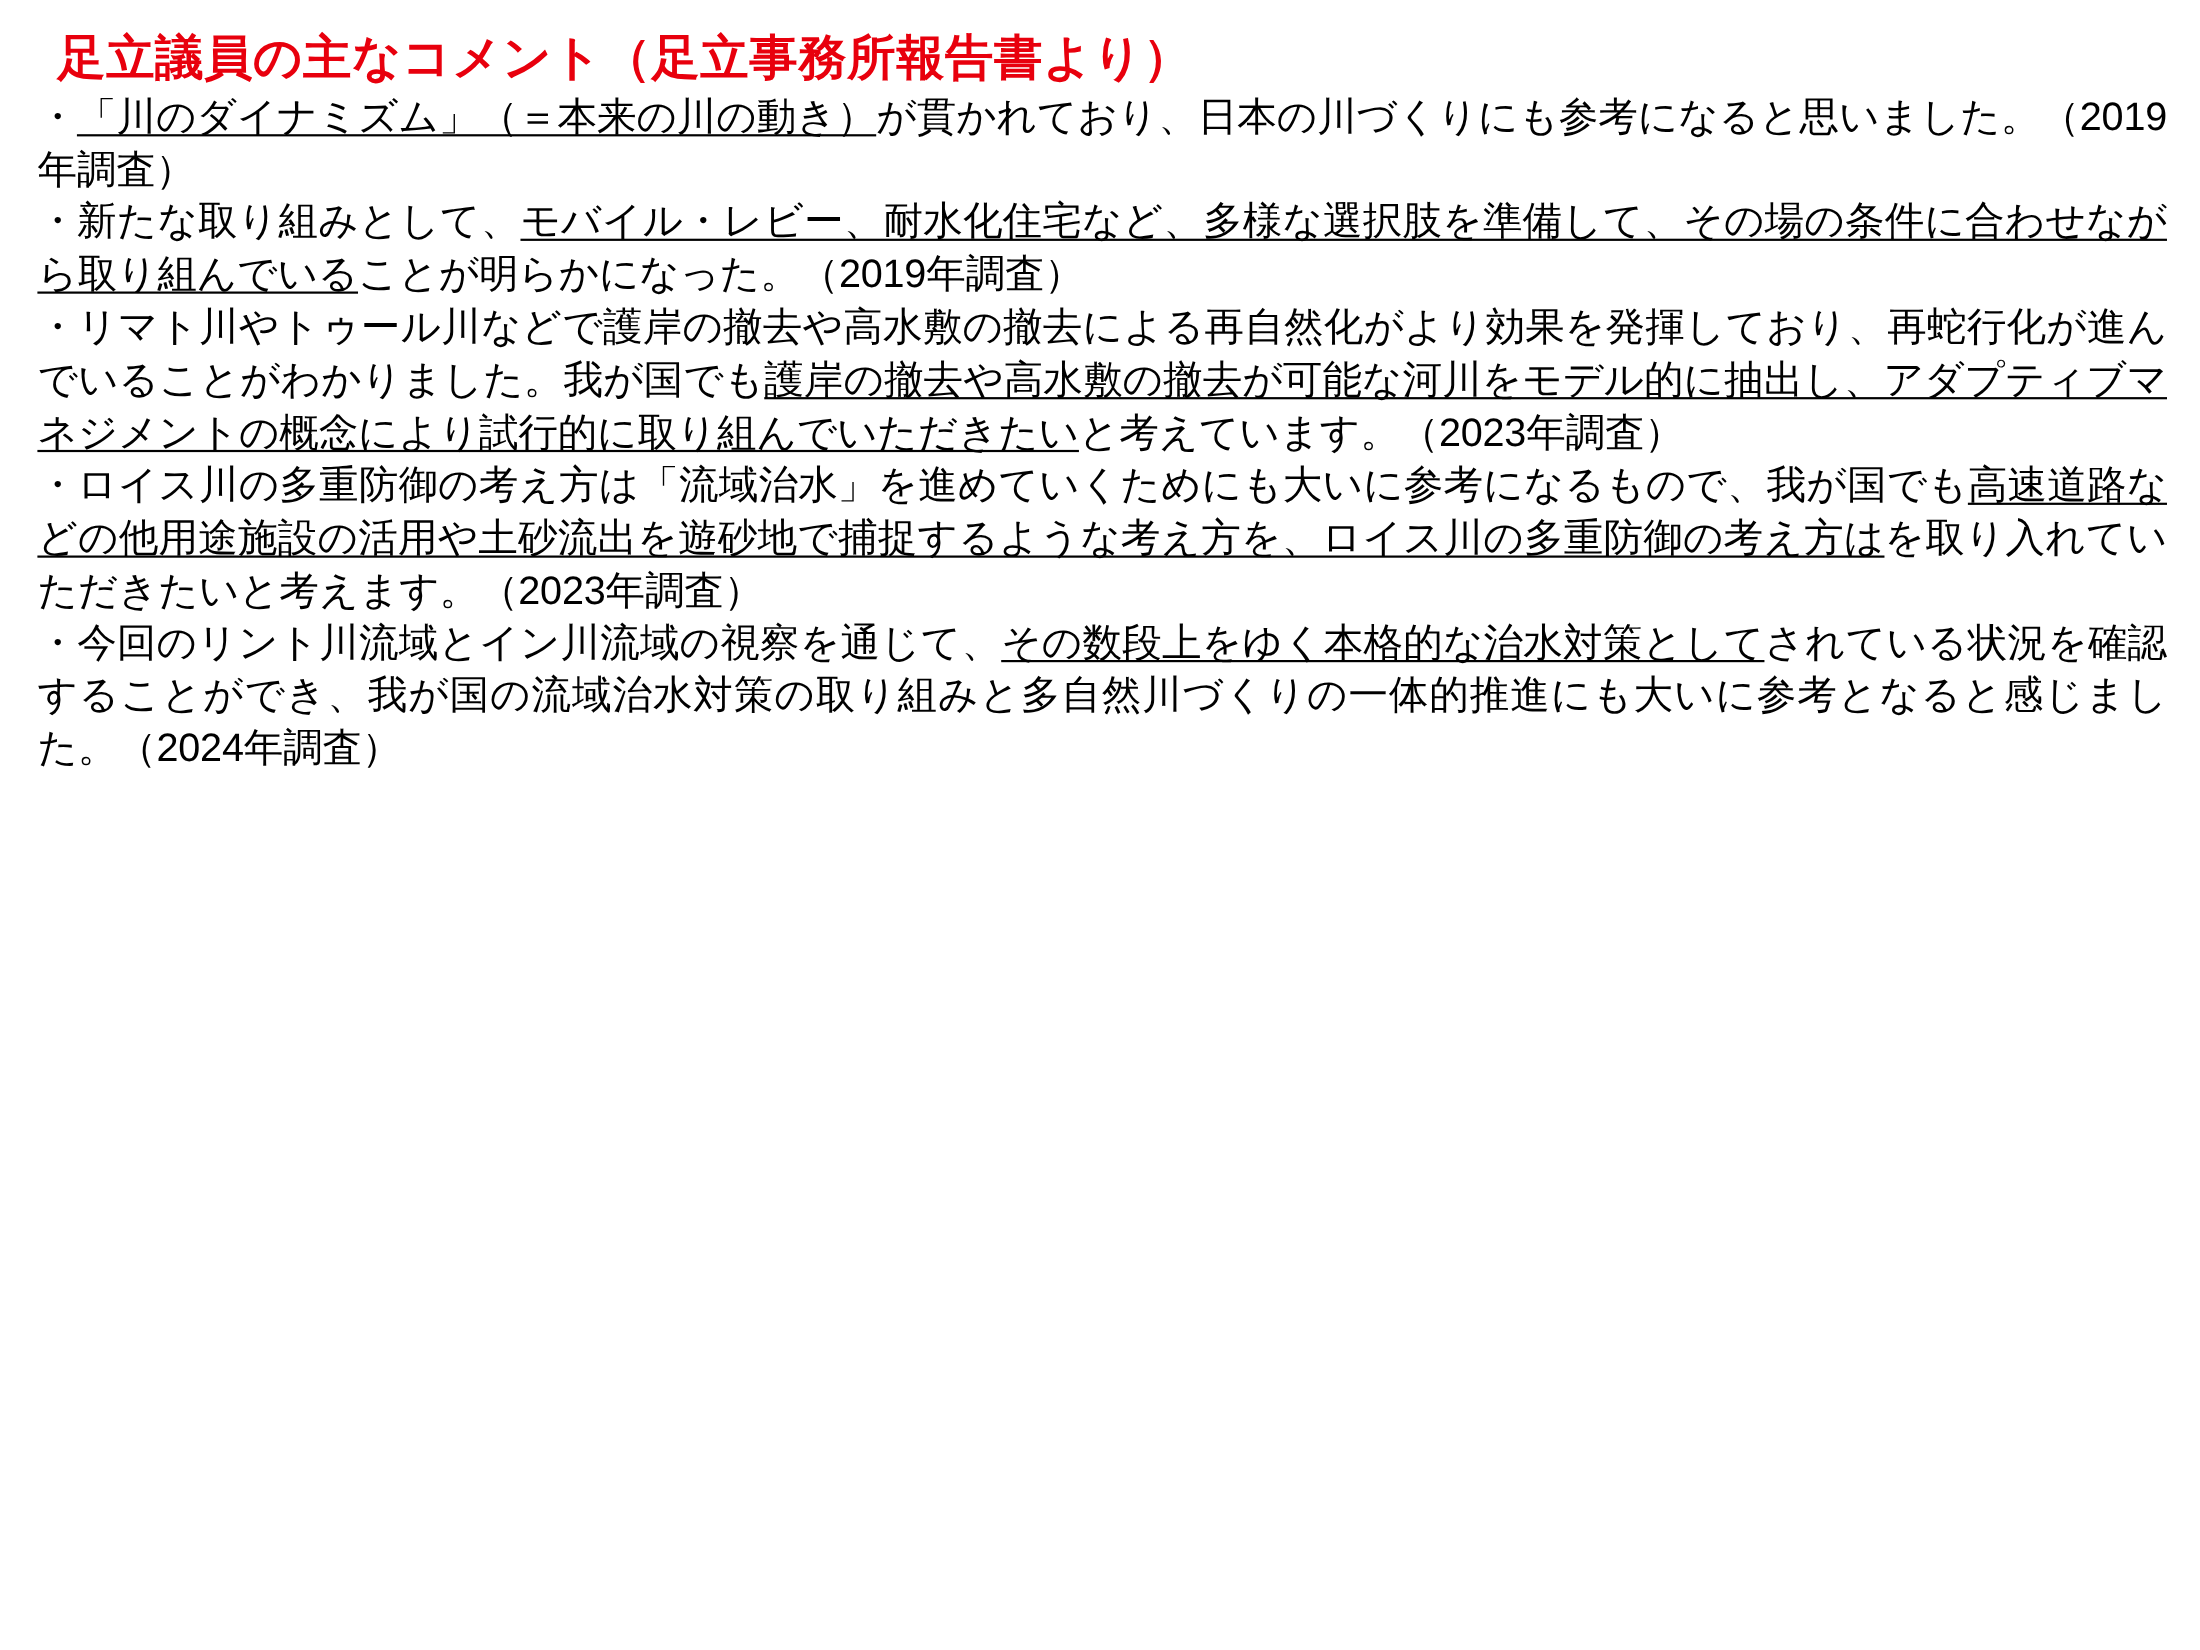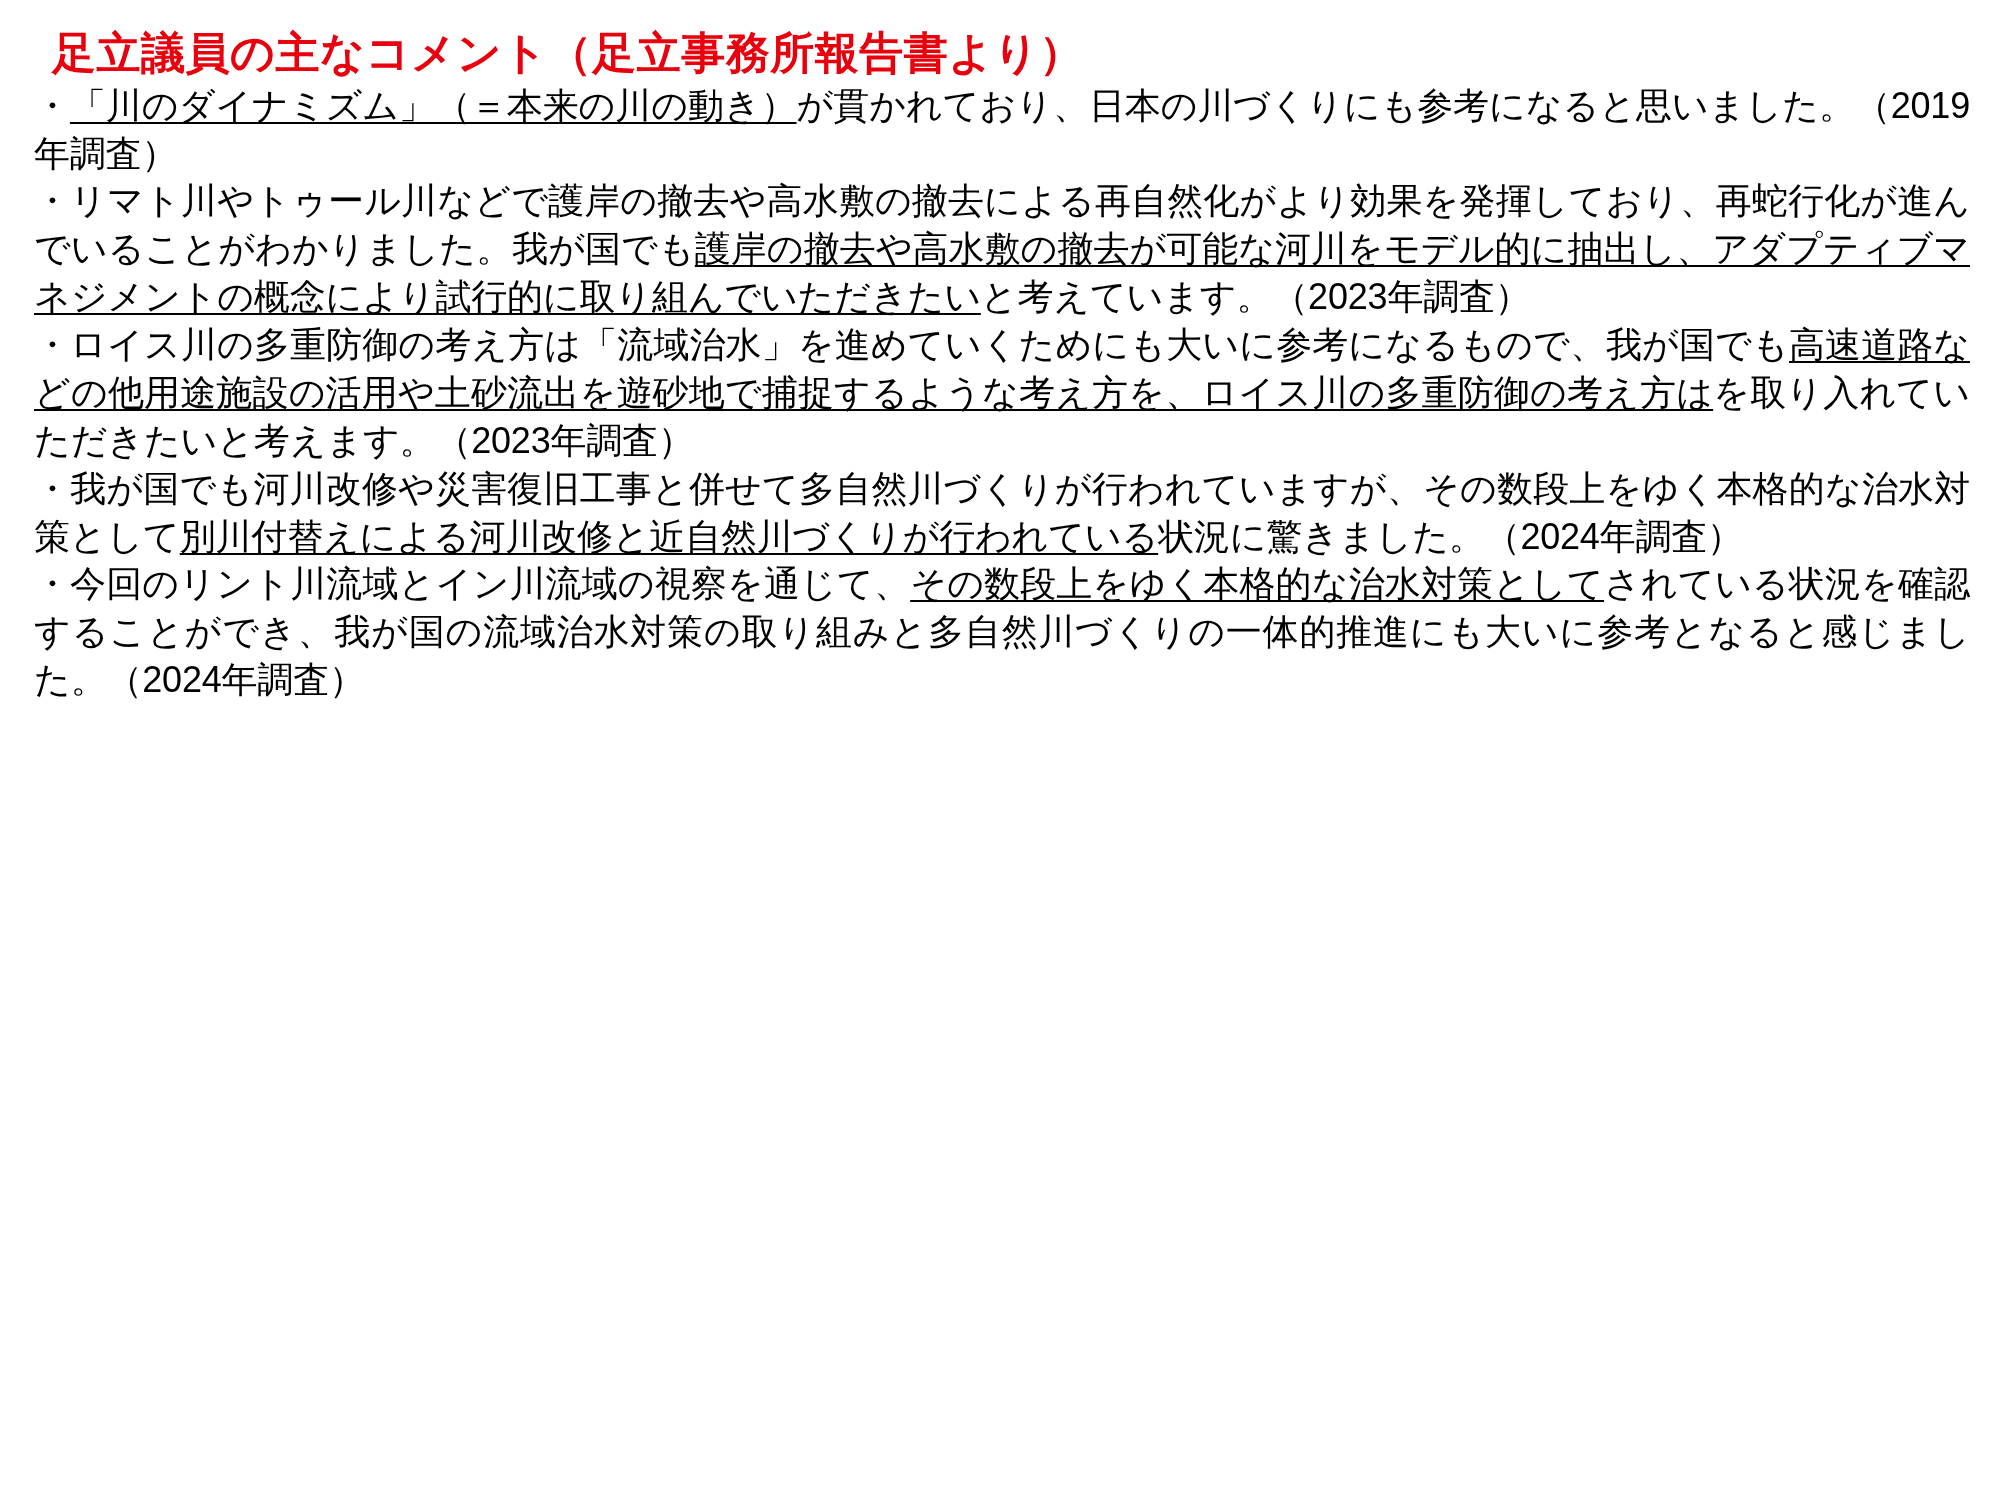--- a/index.html
+++ b/index.html
@@ -52,19 +52,19 @@
 </style>
 </head>
 <body>
 
 <div class="page">
 
   <h1 class="doc-title">足立議員の主なコメント（足立事務所報告書より）</h1>
 
   <ul class="comment-list">
     <li class="comment-item"><span>・</span><span class="u">「川のダイナミズム」（＝本来の川の動き）</span><span>が貫かれており、日本の川づくりにも参考になると思いました。（2019年調査）</span></li>
+    <li class="comment-item"><span>・新たな取り組みとして、</span><span class="u">モバイル・レビー、耐水化住宅など、多様な選択肢を準備して、その場の条件に合わせながら取り組んでいる</span><span>ことが明らかになった。（2019年調査）</span></li>
     <li class="comment-item"><span>・リマト川やトゥール川などで護岸の撤去や高水敷の撤去による再自然化がより効果を発揮しており、再蛇行化が進んでいることがわかりました。我が国でも</span><span class="u">護岸の撤去や高水敷の撤去が可能な河川をモデル的に抽出し、アダプティブマネジメントの概念により試行的に取り組んでいただきたい</span><span>と考えています。（2023年調査）</span></li>
     <li class="comment-item"><span>・ロイス川の多重防御の考え方は「流域治水」を進めていくためにも大いに参考になるもので、我が国でも</span><span class="u">高速道路などの他用途施設の活用や土砂流出を遊砂地で捕捉するような考え方を、ロイス川の多重防御の考え方は</span><span>を取り入れていただきたいと考えます。（2023年調査）</span></li>
-    <li class="comment-item"><span>・我が国でも河川改修や災害復旧工事と併せて多自然川づくりが行われていますが、その数段上をゆく本格的な治水対策として</span><span class="u">別川付替えによる河川改修と近自然川づくりが行われている</span><span>状況に驚きました。（2024年調査）</span></li>
     <li class="comment-item"><span>・今回のリント川流域とイン川流域の視察を通じて、</span><span class="u">その数段上をゆく本格的な治水対策として</span><span>されている状況を確認することができ、我が国の流域治水対策の取り組みと多自然川づくりの一体的推進にも大いに参考となると感じました。（2024年調査）</span></li>
   </ul>
 
 </div>
 
 </body></html>

